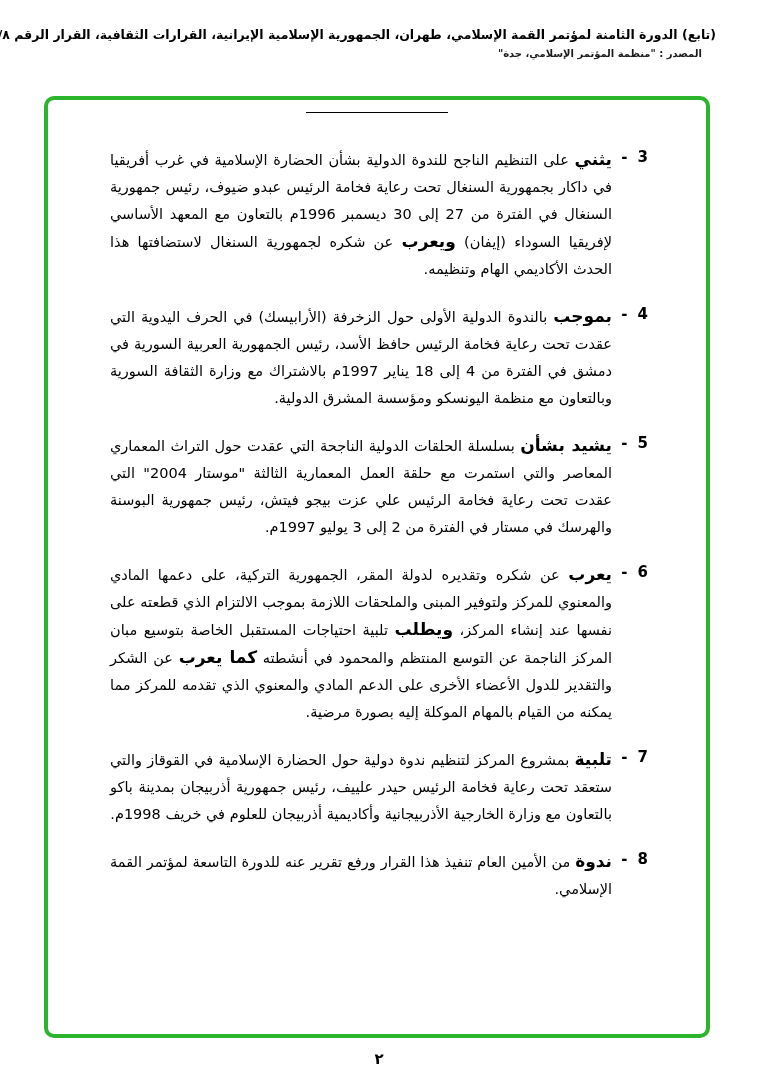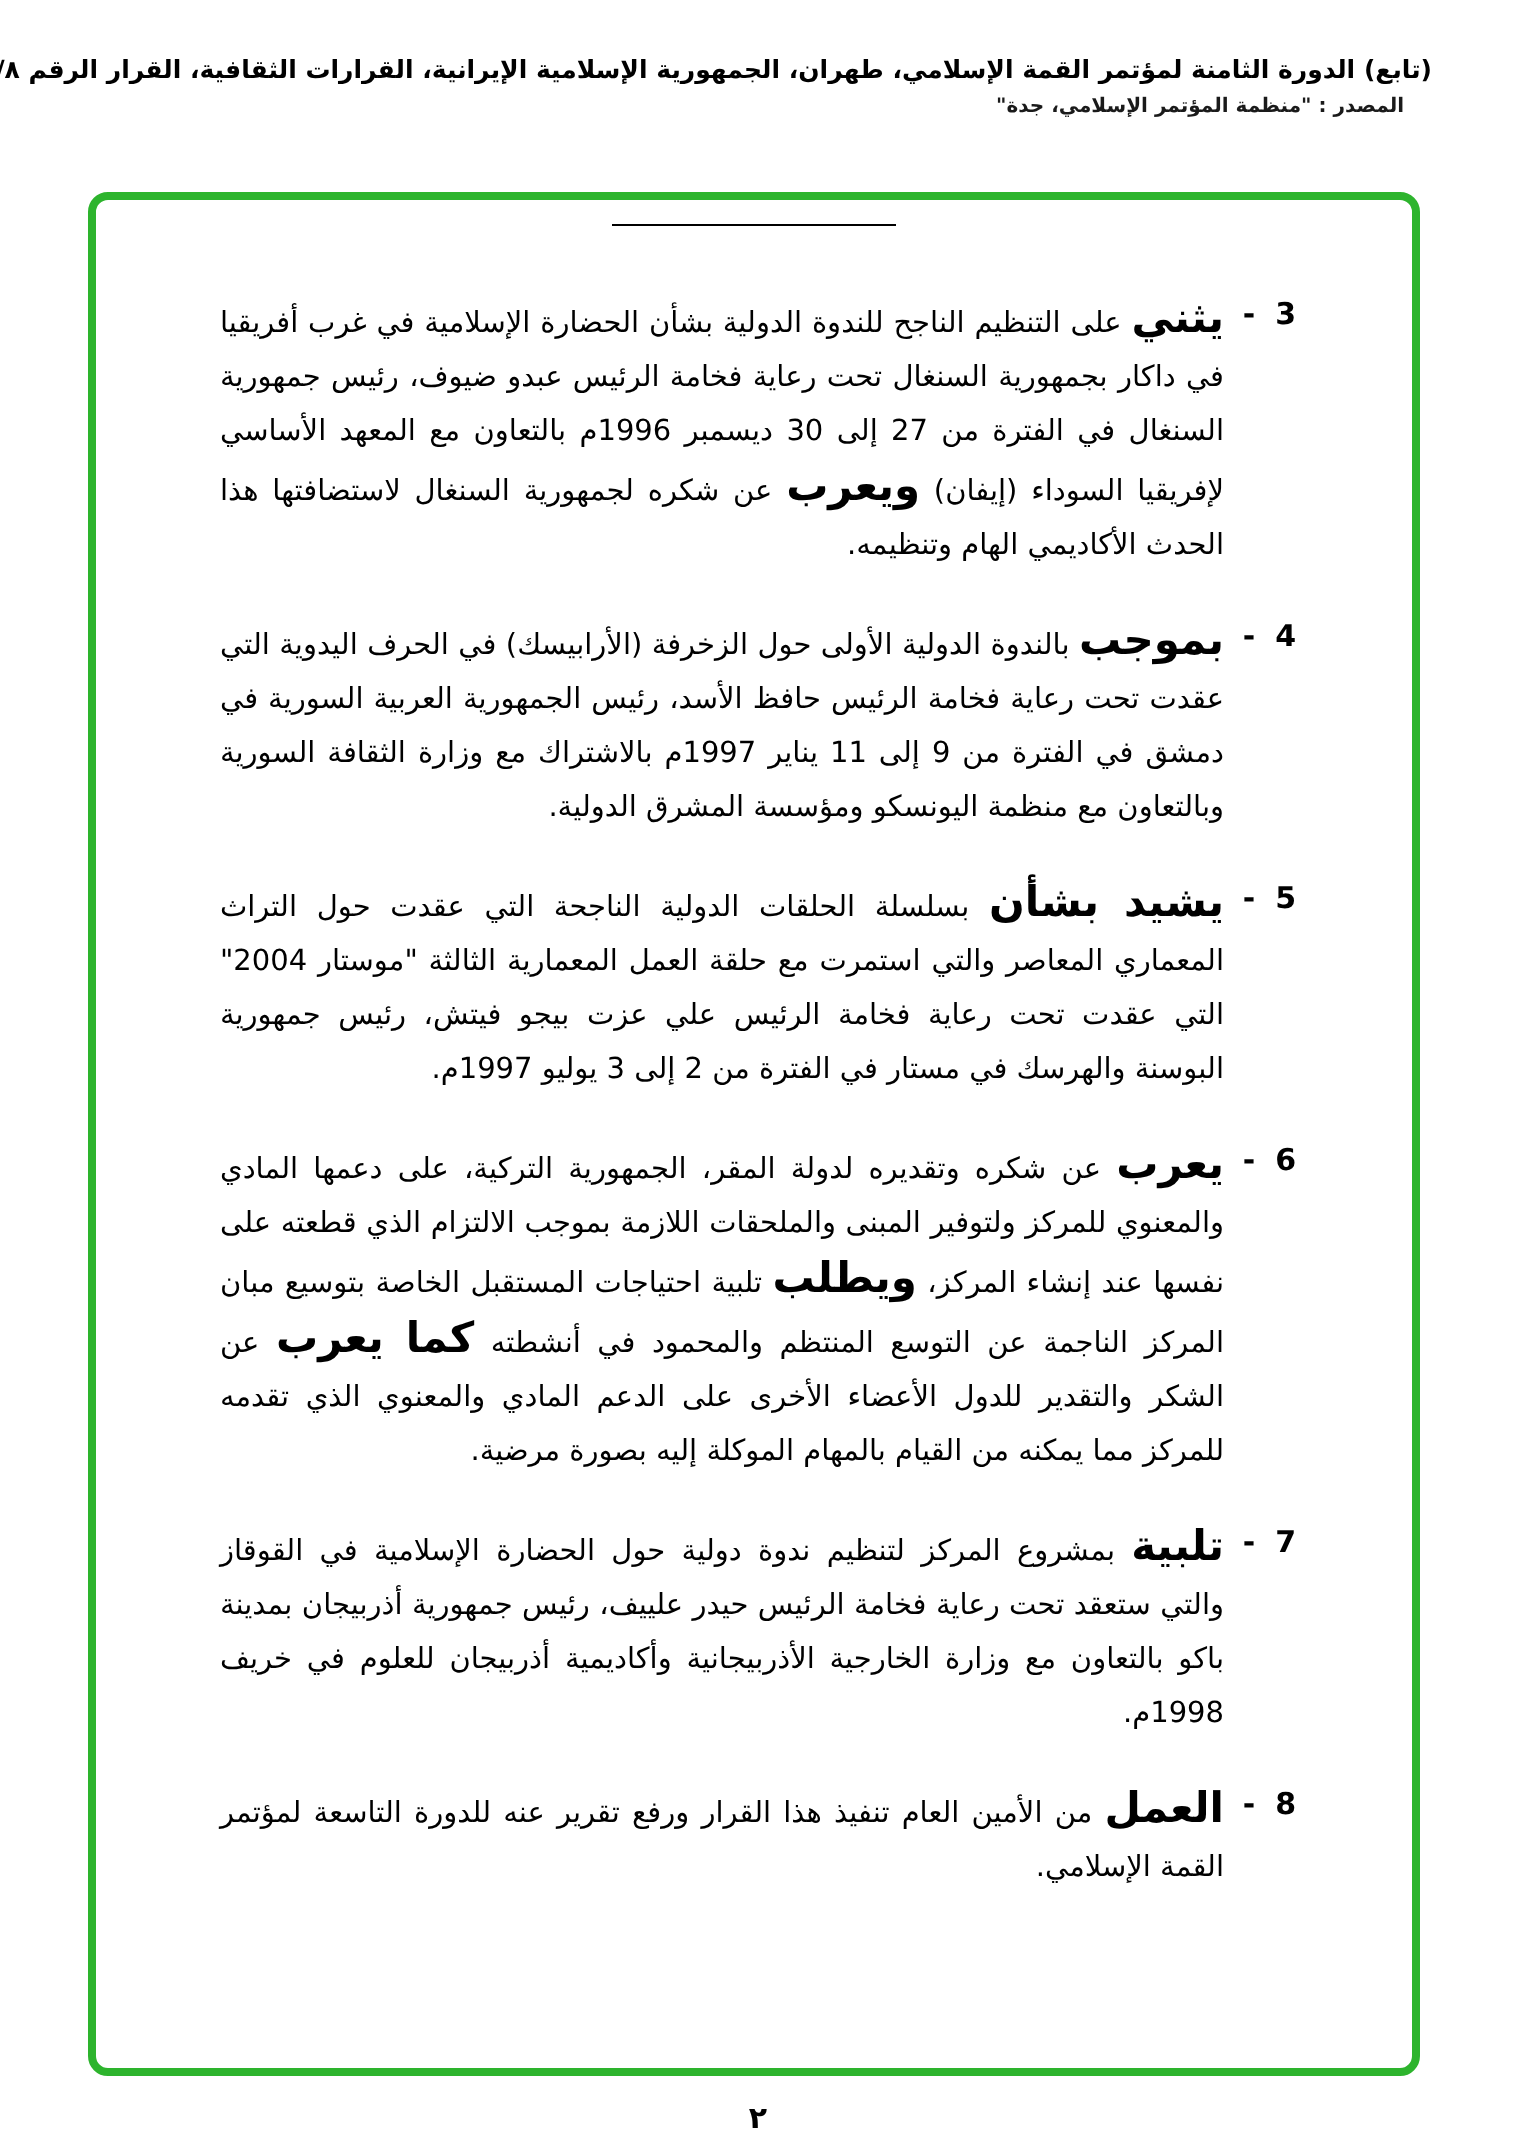--- a/index.html
+++ b/index.html
@@ -60,21 +60,21 @@
     padding-top: 2px;
   }
   .item-text {
     flex: 1;
     font-size: 14.5px;
     line-height: 27px;
     text-align: justify;
   }
   .lead {
     font-weight: bold;
-    font-size: 21px;
+    font-size: 17px;
   }
   .divider {
     width: 142px;
     border-top: 1.5px solid #000;
     margin: 12px auto 0 auto;
   }
   .page-number {
     position: absolute;
     bottom: 10px; left: 0; right: 0;
     text-align: center;
@@ -99,21 +99,21 @@
             <span>3</span>
             <span>-</span>
           </div>
           <div class="item-text"><span class="lead">يثني</span><span> على التنظيم الناجح للندوة الدولية بشأن الحضارة الإسلامية في غرب أفريقيا في داكار بجمهورية السنغال تحت رعاية فخامة الرئيس عبدو ضيوف، رئيس جمهورية السنغال في الفترة من 27 إلى 30 ديسمبر 1996م بالتعاون مع المعهد الأساسي لإفريقيا السوداء (إيفان) </span><span class="lead">ويعرب</span><span> عن شكره لجمهورية السنغال لاستضافتها هذا الحدث الأكاديمي الهام وتنظيمه.</span></div>
         </div>
         <div class="item">
           <div class="marker">
             <span>4</span>
             <span>-</span>
           </div>
-          <div class="item-text"><span class="lead">بموجب</span><span> بالندوة الدولية الأولى حول الزخرفة (الأرابيسك) في الحرف اليدوية التي عقدت تحت رعاية فخامة الرئيس حافظ الأسد، رئيس الجمهورية العربية السورية في دمشق في الفترة من 9 إلى 11 يناير 1997م بالاشتراك مع وزارة الثقافة السورية وبالتعاون مع منظمة اليونسكو ومؤسسة المشرق الدولية.</span></div>
+          <div class="item-text"><span class="lead">بموجب</span><span> بالندوة الدولية الأولى حول الزخرفة (الأرابيسك) في الحرف اليدوية التي عقدت تحت رعاية فخامة الرئيس حافظ الأسد، رئيس الجمهورية العربية السورية في دمشق في الفترة من 4 إلى 18 يناير 1997م بالاشتراك مع وزارة الثقافة السورية وبالتعاون مع منظمة اليونسكو ومؤسسة المشرق الدولية.</span></div>
         </div>
         <div class="item">
           <div class="marker">
             <span>5</span>
             <span>-</span>
           </div>
           <div class="item-text"><span class="lead">يشيد بشأن</span><span> بسلسلة الحلقات الدولية الناجحة التي عقدت حول التراث المعماري المعاصر والتي استمرت مع حلقة العمل المعمارية الثالثة "موستار 2004" التي عقدت تحت رعاية فخامة الرئيس علي عزت بيجو فيتش، رئيس جمهورية البوسنة والهرسك في مستار في الفترة من 2 إلى 3 يوليو 1997م.</span></div>
         </div>
         <div class="item">
           <div class="marker">
@@ -127,21 +127,21 @@
             <span>7</span>
             <span>-</span>
           </div>
           <div class="item-text"><span class="lead">تلبية</span><span> بمشروع المركز لتنظيم ندوة دولية حول الحضارة الإسلامية في القوقاز والتي ستعقد تحت رعاية فخامة الرئيس حيدر علييف، رئيس جمهورية أذربيجان بمدينة باكو بالتعاون مع وزارة الخارجية الأذربيجانية وأكاديمية أذربيجان للعلوم في خريف 1998م.</span></div>
         </div>
         <div class="item">
           <div class="marker">
             <span>8</span>
             <span>-</span>
           </div>
-          <div class="item-text"><span class="lead">العمل</span><span> من الأمين العام تنفيذ هذا القرار ورفع تقرير عنه للدورة التاسعة لمؤتمر القمة الإسلامي.</span></div>
+          <div class="item-text"><span class="lead">ندوة</span><span> من الأمين العام تنفيذ هذا القرار ورفع تقرير عنه للدورة التاسعة لمؤتمر القمة الإسلامي.</span></div>
         </div>
       </div>
     <div class="divider"></div>
   </div>
 
   <div class="page-number">٢</div>
 
 </div>
 
 </body></html>

